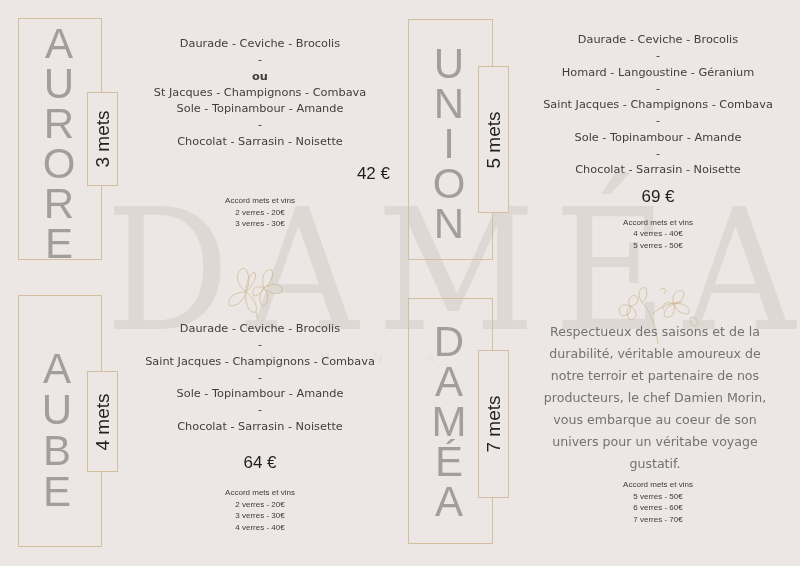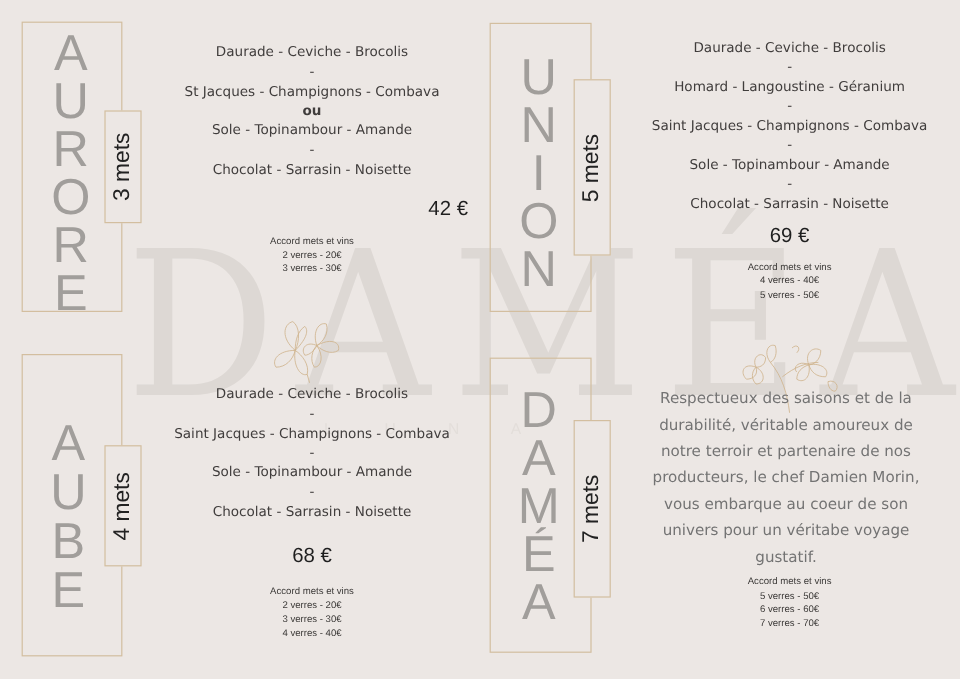--- a/index.html
+++ b/index.html
@@ -49,22 +49,22 @@
   <span>O</span>
   <span>R</span>
   <span>E</span>
 </div>
 <div class="tag" style="left:87px;top:92px;width:31px;height:94px;">
   <span>3 mets</span>
 </div>
 <div class="menu" style="left:130px;top:36px;width:260px;">
   <div class="line">Daurade - Ceviche - Brocolis</div>
   <div class="line">-</div>
+  <div class="line ou">ou</div>
   <div class="line">St Jacques - Champignons - Combava</div>
-  <div class="line ou">ou</div>
   <div class="line">Sole -  Topinambour - Amande</div>
   <div class="line">-</div>
   <div class="line">Chocolat - Sarrasin - Noisette</div>
   <div class="price" style="margin-top:14px;text-align:right;">42 €</div>
   <div style="height:11px"></div>
   <div class="wine">Accord mets et vins</div>
   <div class="wine">2 verres - 20€</div>
   <div class="wine">3 verres - 30€</div>
 </div>
 
@@ -93,21 +93,21 @@
   <span>4 mets</span>
 </div>
 <div class="menu" style="left:130px;top:321px;width:260px;">
   <div class="line">Daurade - Ceviche - Brocolis</div>
   <div class="line">-</div>
   <div class="line">Saint Jacques - Champignons - Combava</div>
   <div class="line">-</div>
   <div class="line">Sole -  Topinambour - Amande</div>
   <div class="line">-</div>
   <div class="line">Chocolat - Sarrasin - Noisette</div>
-  <div class="price" style="margin-top:18px;">68 €</div>
+  <div class="price" style="margin-top:18px;">64 €</div>
   <div style="height:14px"></div>
   <div class="wine">Accord mets et vins</div>
   <div class="wine">2 verres - 20€</div>
   <div class="wine">3 verres - 30€</div>
   <div class="wine">4 verres - 40€</div>
 </div>
 
 <div class="box" style="left:408px;top:19px;width:85px;height:241px;"></div>
 <div class="big" style="left:424px;top:44px;width:50px;">
   <span style="line-height:40px">U</span>

